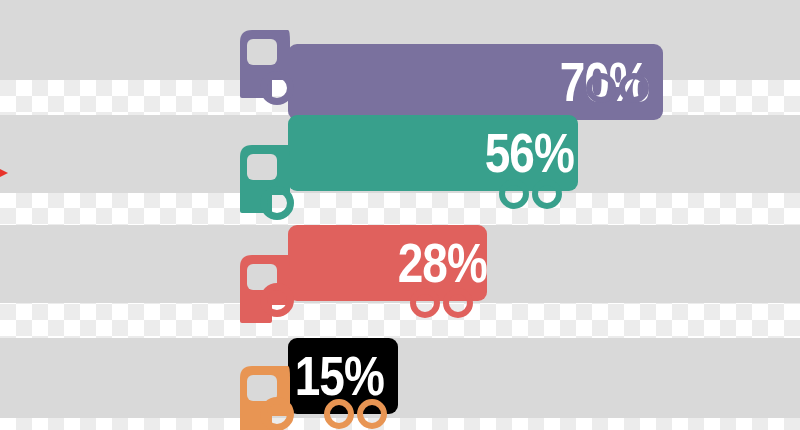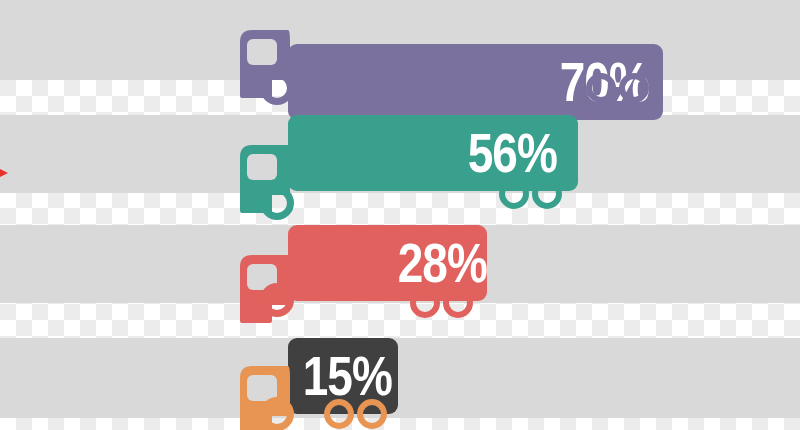--- a/index.html
+++ b/index.html
@@ -113,21 +113,21 @@
               </mask>
             </defs>
             <path d="M 12 0 H 48 Q 50 0 50 12 V 50 H 0 V 12 Q 0 0 12 0 Z" fill="#7a719e" mask="url(#cabmask-truck-purple)"></path>
             <rect x="0" y="48" width="32" height="20" rx="2" fill="#7a719e"></rect>
           </svg></div>
         <div class="wheel" style="left: 260px; top: 71px; width: 34px; height: 34px; border: 7px solid rgb(122, 113, 158); background: transparent;"></div>
         <div class="wheel" style="left: 586px; top: 73px; width: 30px; height: 30px; border: 6px solid rgb(122, 113, 158); background: transparent;"></div>
         <div class="wheel" style="left: 619px; top: 73px; width: 30px; height: 30px; border: 6px solid rgb(122, 113, 158); background: transparent;"></div>
       </div>
       <div class="row" style="top: 0px; height: 430px;">
-        <div class="trailer" style="left: 288px; top: 115px; width: 290px; height: 76px; background: rgb(56, 160, 140); padding-right: 21px;">
+        <div class="trailer" style="left: 288px; top: 115px; width: 290px; height: 76px; background: rgb(56, 160, 140); padding-right: 4px;">
           <span class="pct" style="font-size: 56px; color: rgb(255, 255, 255);">56%</span>
         </div>
         <div class="cab" style="left: 240px; top: 145px; width: 50px; height: 68px;"><svg width="50" height="68" viewBox="0 0 50 68">
             <defs>
               <mask id="cabmask-truck-green">
                 <rect x="0" y="0" width="50" height="68" fill="#fff"></rect>
                 <rect x="7" y="9" width="30" height="26" rx="6" fill="#000"></rect>
               </mask>
             </defs>
             <path d="M 12 0 H 48 Q 50 0 50 12 V 50 H 0 V 12 Q 0 0 12 0 Z" fill="#38a08c" mask="url(#cabmask-truck-green)"></path>
@@ -149,21 +149,21 @@
               </mask>
             </defs>
             <path d="M 12 0 H 48 Q 50 0 50 12 V 50 H 0 V 12 Q 0 0 12 0 Z" fill="#e0615d" mask="url(#cabmask-truck-red)"></path>
             <rect x="0" y="48" width="32" height="20" rx="2" fill="#e0615d"></rect>
           </svg></div>
         <div class="wheel" style="left: 260px; top: 283px; width: 34px; height: 34px; border: 7px solid rgb(224, 97, 93); background: transparent;"></div>
         <div class="wheel" style="left: 410px; top: 288px; width: 30px; height: 30px; border: 6px solid rgb(224, 97, 93); background: transparent;"></div>
         <div class="wheel" style="left: 443px; top: 288px; width: 30px; height: 30px; border: 6px solid rgb(224, 97, 93); background: transparent;"></div>
       </div>
       <div class="row" style="top: 0px; height: 430px;">
-        <div class="trailer" style="left: 288px; top: 338px; width: 110px; height: 76px; background: #404040; padding-right: 6px;">
+        <div class="trailer" style="left: 288px; top: 338px; width: 110px; height: 76px; background: #000000; padding-right: 14px;">
           <span class="pct" style="font-size: 56px; color: rgb(255, 255, 255);">15%</span>
         </div>
         <div class="cab" style="left: 240px; top: 366px; width: 50px; height: 68px;"><svg width="50" height="68" viewBox="0 0 50 68">
             <defs>
               <mask id="cabmask-truck-orange">
                 <rect x="0" y="0" width="50" height="68" fill="#fff"></rect>
                 <rect x="7" y="9" width="30" height="26" rx="6" fill="#000"></rect>
               </mask>
             </defs>
             <path d="M 12 0 H 48 Q 50 0 50 12 V 50 H 0 V 12 Q 0 0 12 0 Z" fill="#e89553" mask="url(#cabmask-truck-orange)"></path>

